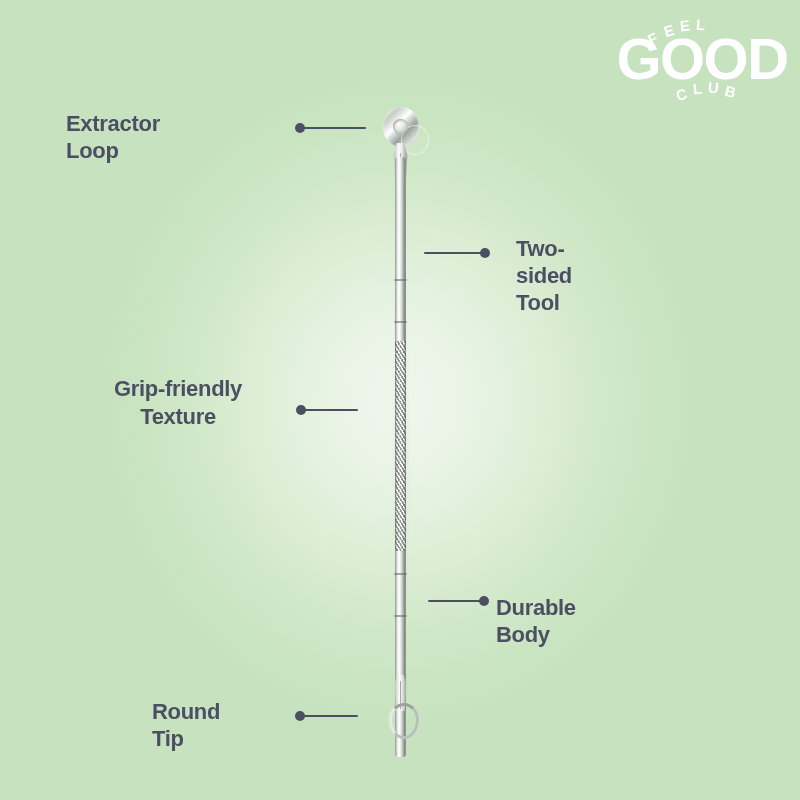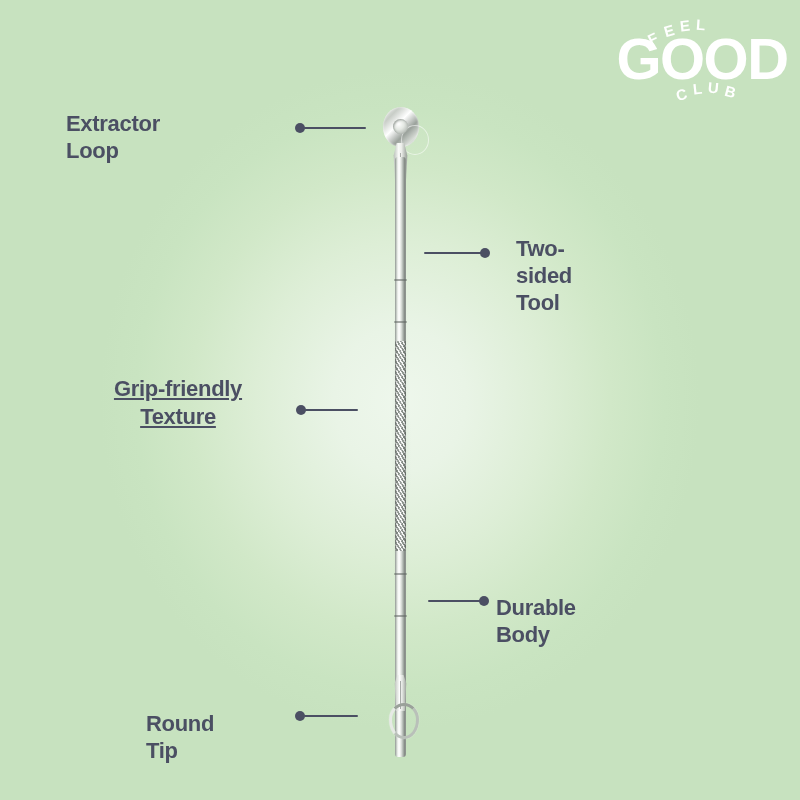--- a/index.html
+++ b/index.html
@@ -254,39 +254,39 @@
   }
   .callout-label {
     position: absolute;
     color: #4b4f63;
     font-size: 22px;
     font-weight: bold;
     line-height: 1.22;
     letter-spacing: -0.3px;
     white-space: pre-line;
   }
-  .callout-label.two-line { line-height: 1.28; text-decoration: underline; }
+  .callout-label.two-line { line-height: 1.28; }
   .leader-line {
     position: absolute;
     height: 2px;
     background: #4b4f63;
     border-radius: 1px;
   }
   .leader-dot {
     position: absolute;
     width: 10px;
     height: 10px;
     border-radius: 50%;
     background: #4b4f63;
   }
 
   
   #callout-extractor-loop .callout-label { left: 0px;   top: 0px;  text-align: left; }
   #callout-grip .callout-label           { left: 0px;   top: 0px;  text-align: center; width: 200px; }
-  #callout-round-tip .callout-label      { left: 10px;   top: 0px;  text-align: left; margin-top: 12px; }
+  #callout-round-tip .callout-label      { left: 16px;   top: 0px;  text-align: left; }
 
   
   #callout-two-sided .callout-label  { left: 72px; top: 0px; text-align: left; margin-left: 20px; }
   #callout-durable .callout-label    { left: 68px; top: 11px; text-align: left; }
 </style>
 </head>
 <body>
 
 <div id="canvas">
 

